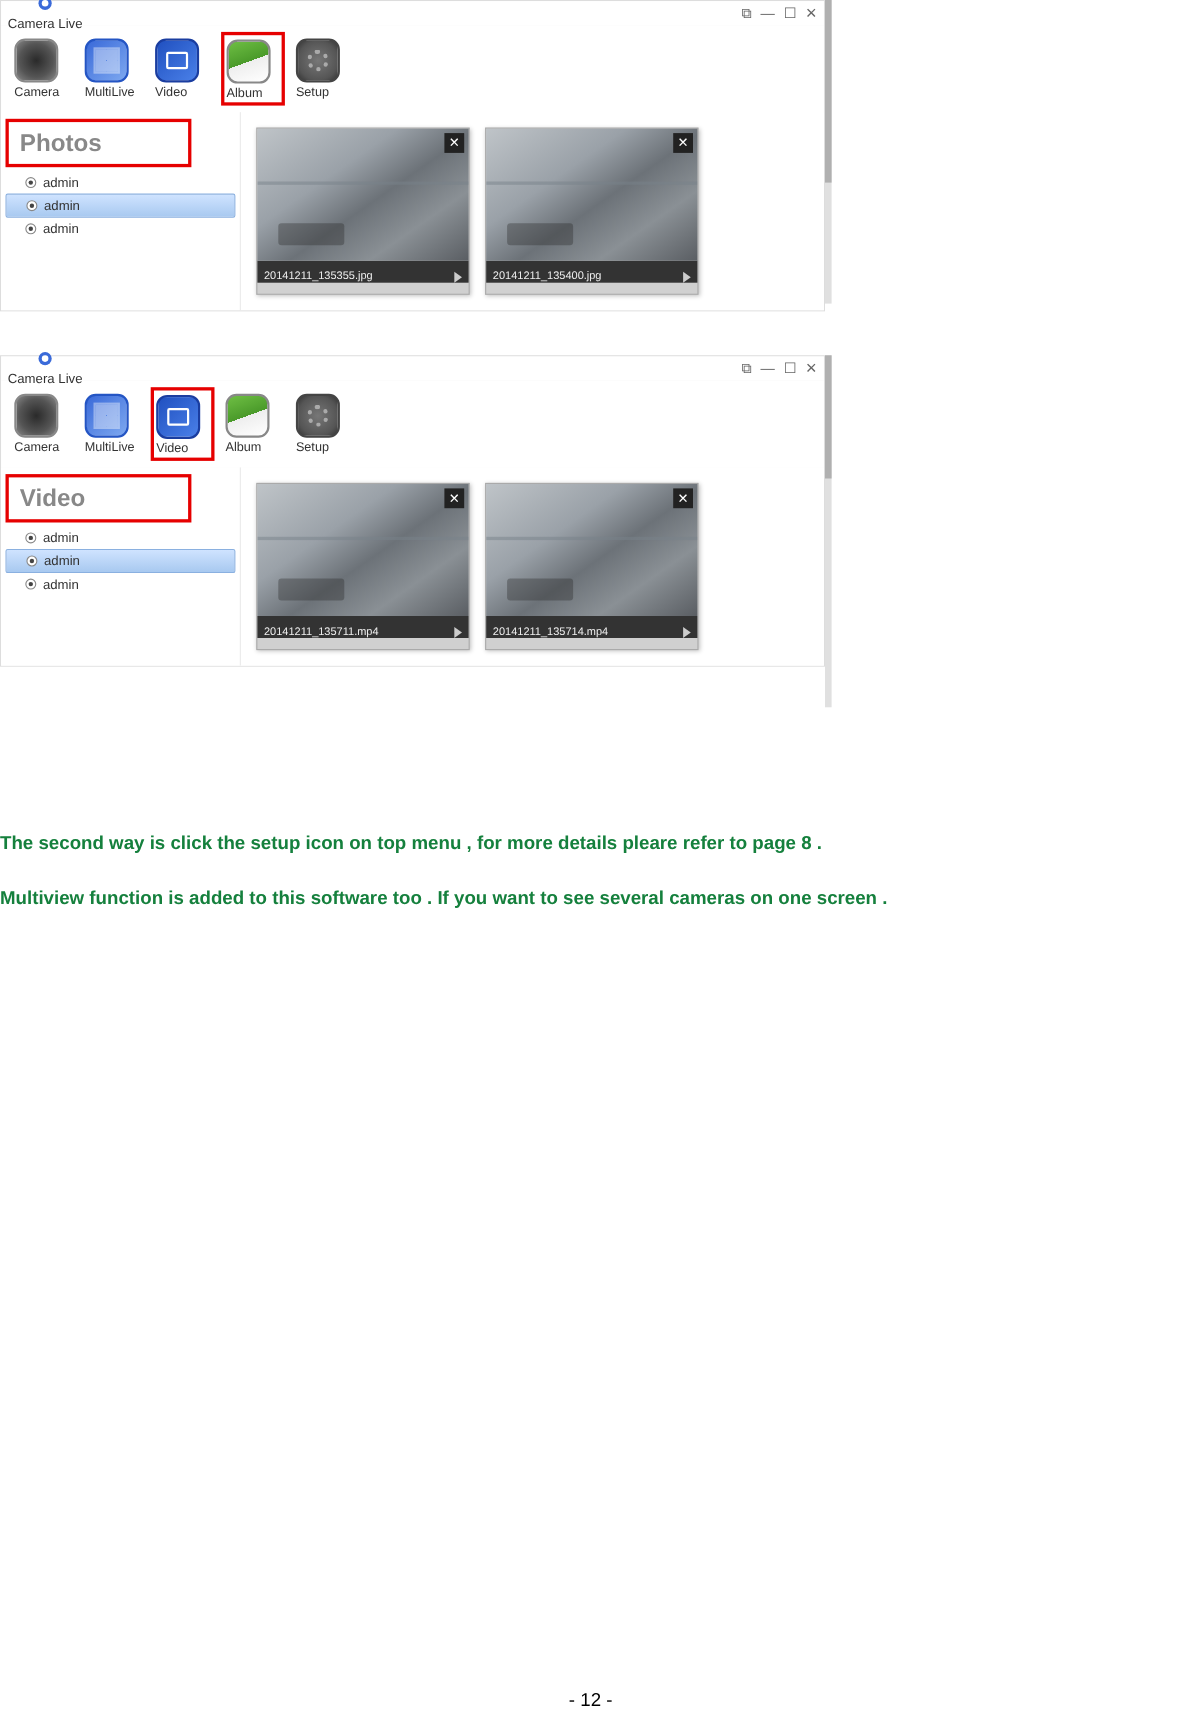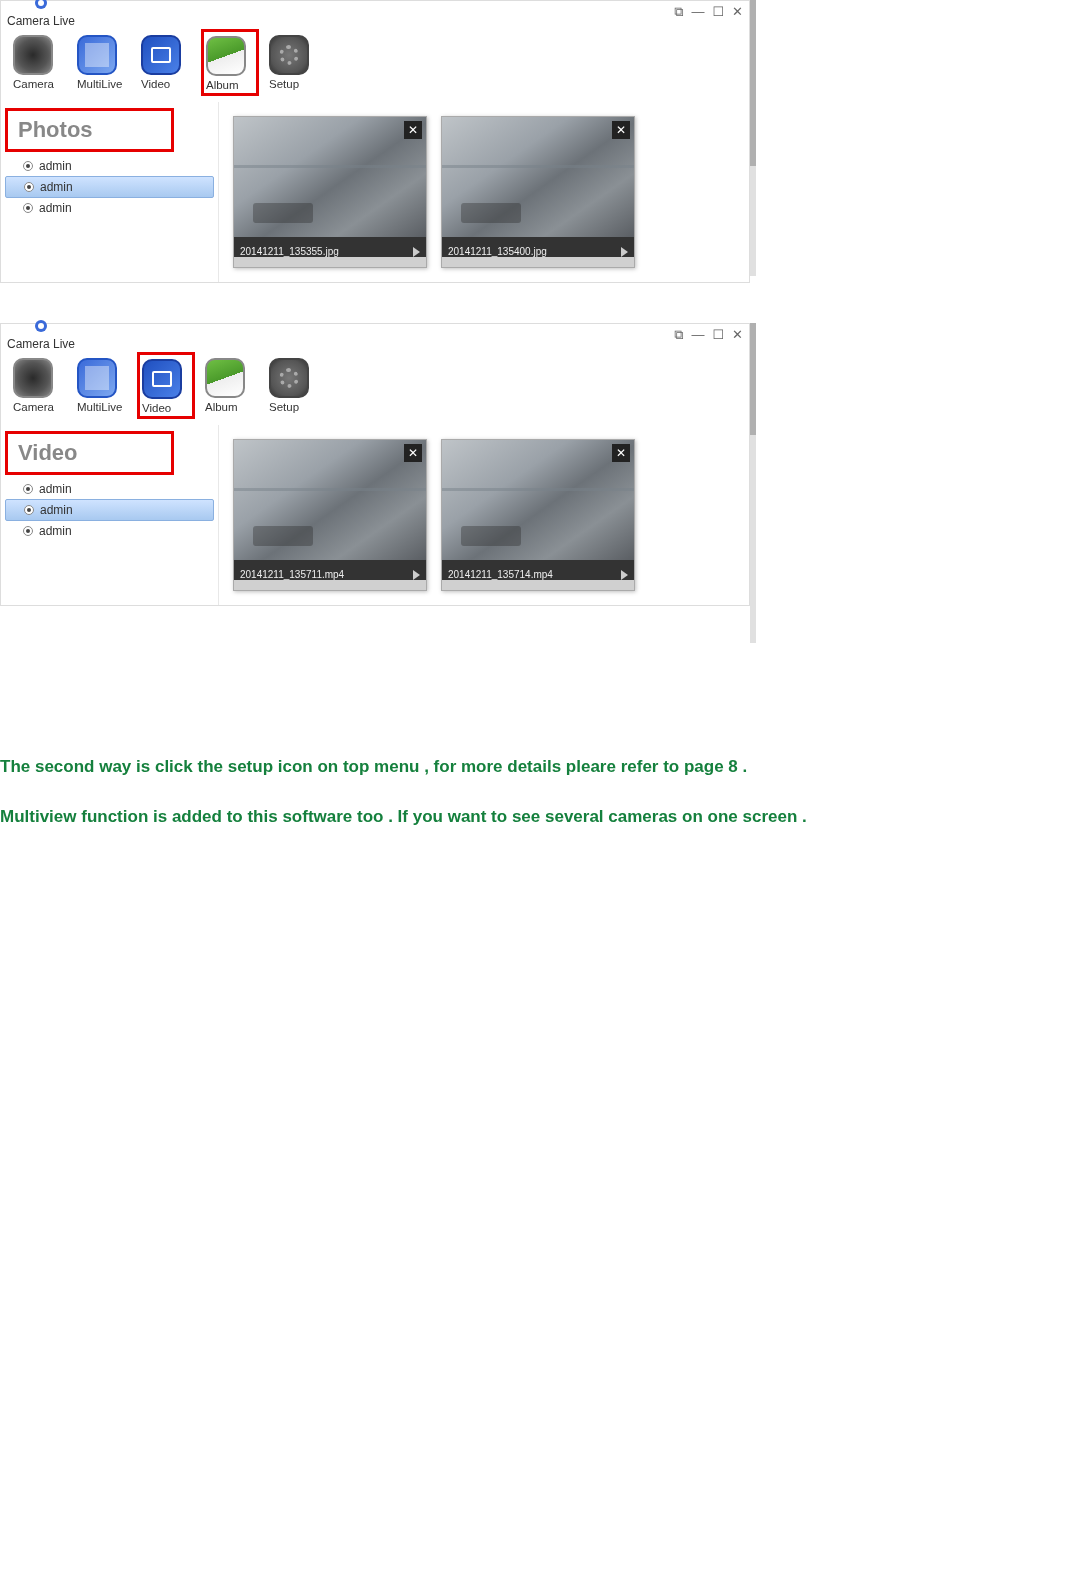--- a/index.html
+++ b/index.html
@@ -400,13 +400,14 @@
   <div class="side-scroll" style="position:absolute;left:750px;top:0;height:320px;">
     <div class="scroll-thumb" style="height:35%;margin-top:0"></div>
   </div>
   </div>
 
   <div style="height:90px"></div>
 
   <p class="body-text">The second way is click the setup icon on top menu , for more details pleare refer to page 8 .</p>
   <p class="body-text" style="margin-top:24px">Multiview function is added to this software too . If you want to see several cameras on one screen .</p>
 
+  <div class="page-number">- 12 -</div>
 </div>
 
 </body></html>

